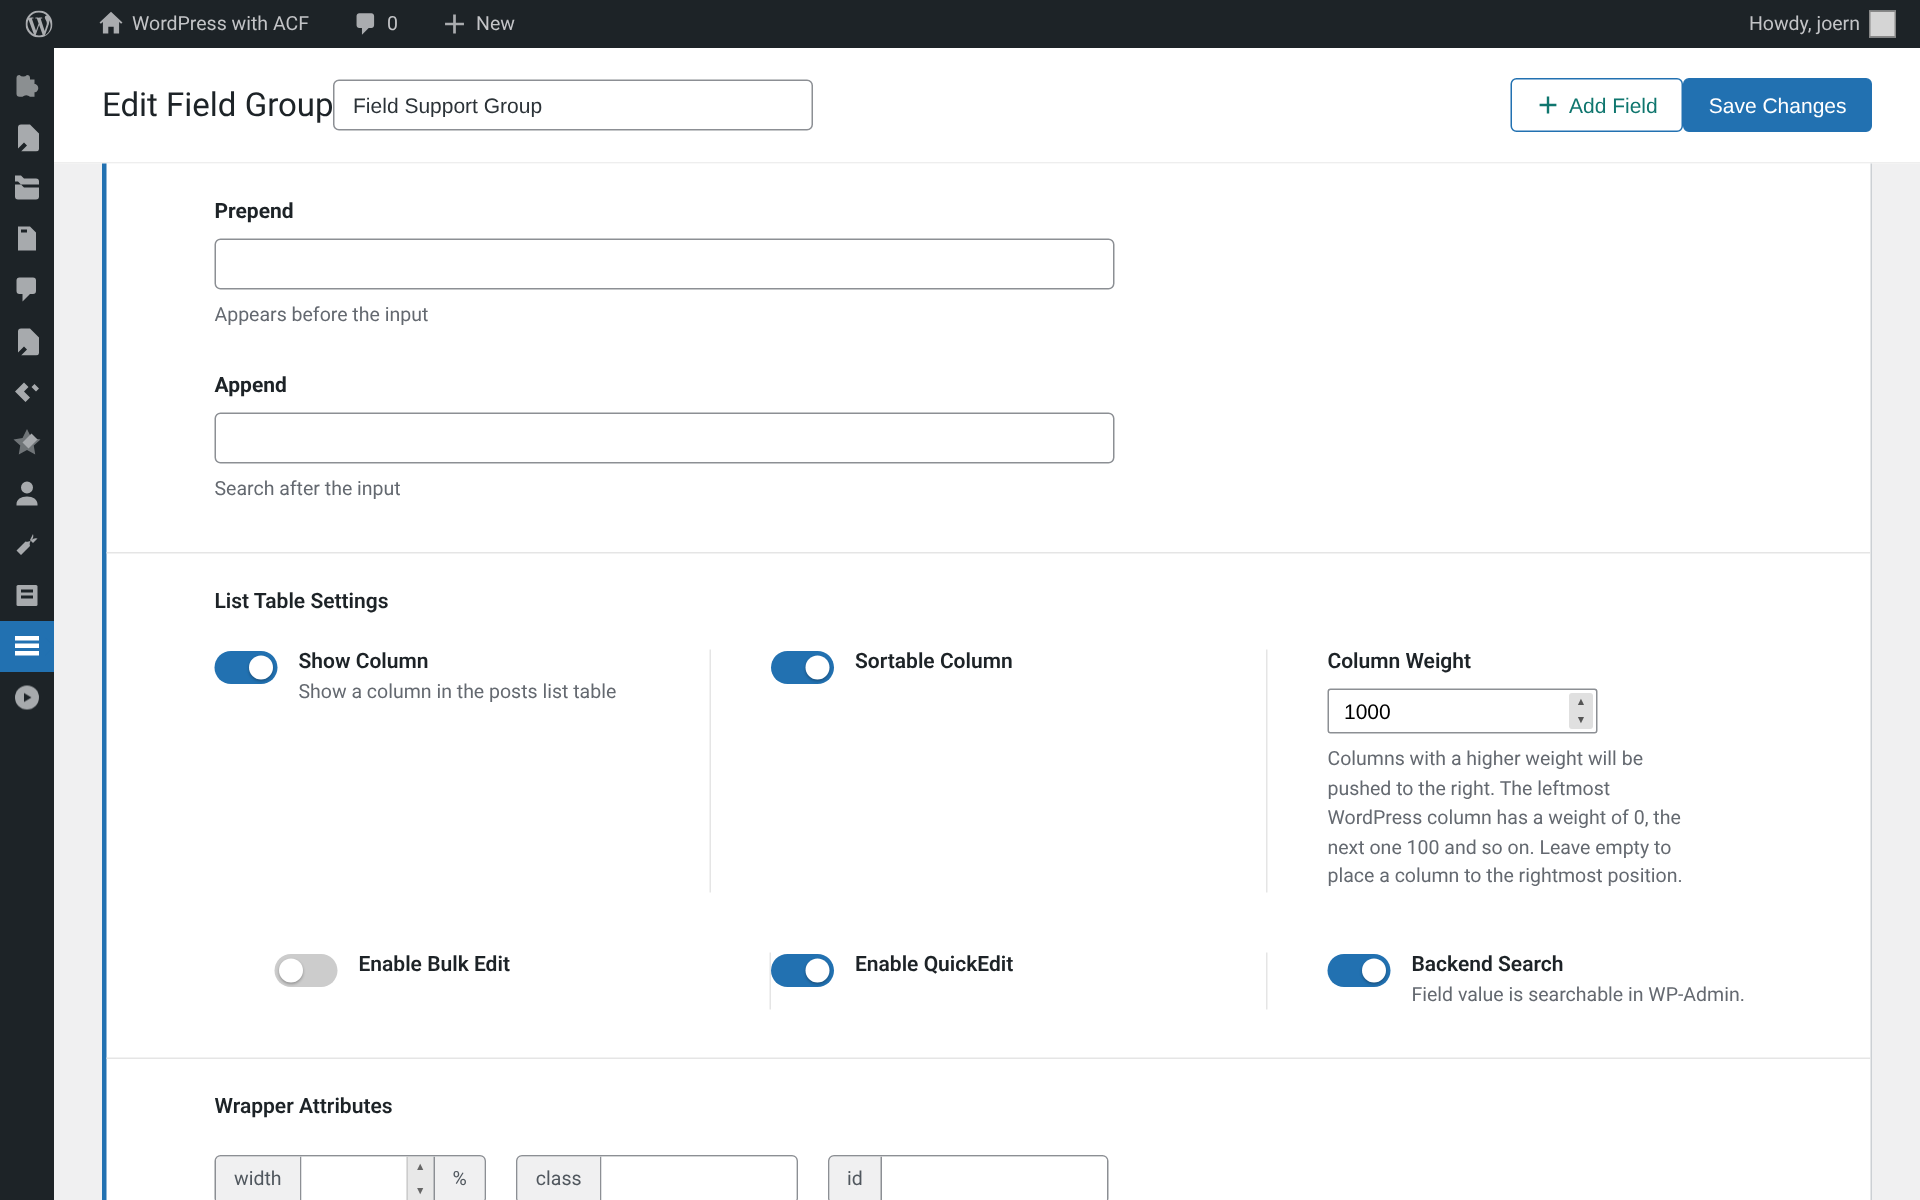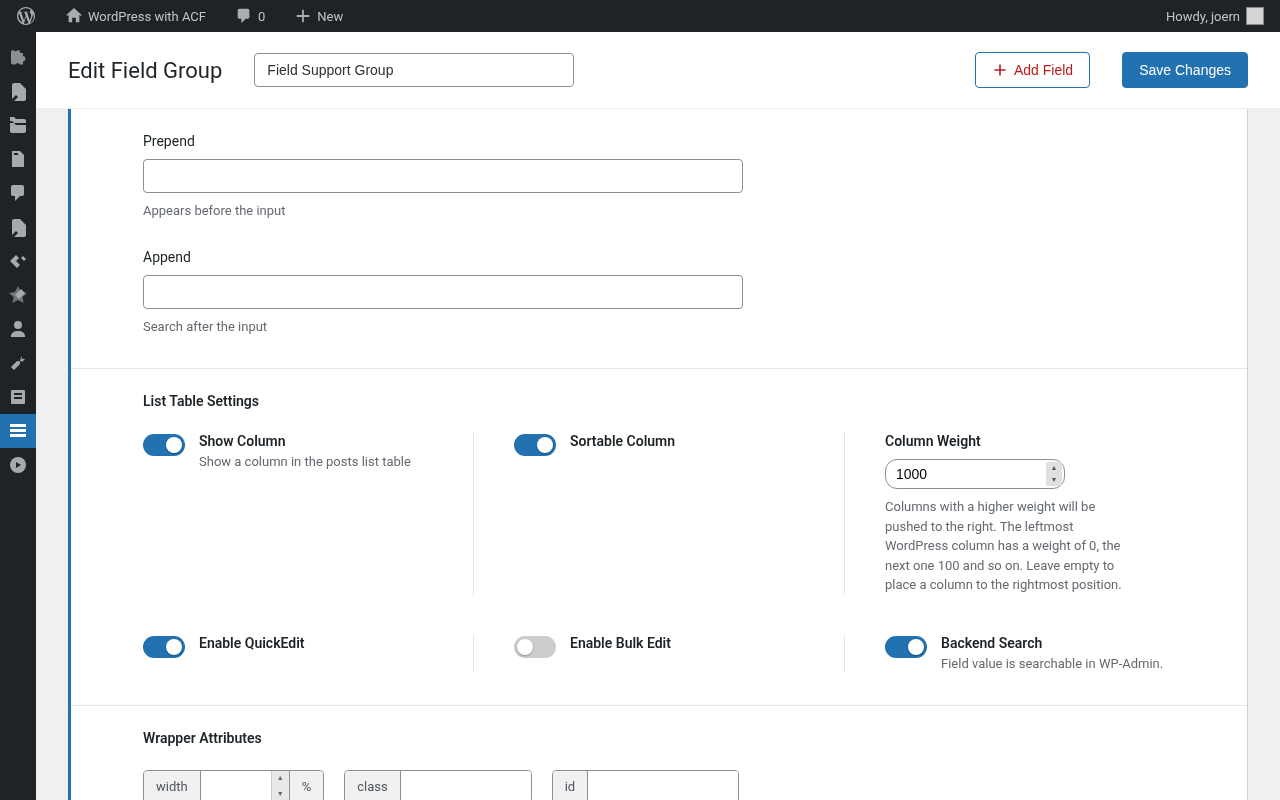--- a/index.html
+++ b/index.html
@@ -11,39 +11,39 @@
 .adminbar-icon { width: 20px; height: 20px; display: inline-flex; align-items: center; justify-content: center; opacity: 0.85; }
 .avatar-box { width: 18px; height: 18px; background: #d5d5d5; border: 1px solid #888; margin-left: 6px; }
 
 .layout { display: flex; height: calc(100vh - 32px); }
 .sidebar { width: 36px; background: #1d2327; display: flex; flex-direction: column; padding-top: 8px; }
 .side-item { width: 36px; height: 34px; display: flex; align-items: center; justify-content: center; color: #a7aaad; cursor: pointer; position: relative; }
 .side-item.active { background: #2271b1; color: #fff; }
 .side-item.active::after { content: ''; position: absolute; right: -6px; top: 50%; transform: translateY(-50%); border: 6px solid transparent; border-left-color: #2271b1; }
 
 .main { flex: 1; background: #f0f0f1; overflow-y: auto; }
-.header-bar { background: #fff; padding: 20px 32px; display: flex; align-items: center; gap: 32px; border-bottom: 1px solid #eee; }
+.header-bar { background: #fff; padding: 20px 32px; display: flex; align-items: center; gap: 0; border-bottom: 1px solid #eee; }
 .header-title { font-size: 22px; font-weight: 400; color: #1d2327; }
 .title-input { padding: 8px 12px; border: 1px solid #8c8f94; border-radius: 4px; font-size: 14px; width: 320px; color: #2c3338; }
 .header-spacer { flex: 1; }
 .btn { padding: 9px 16px; border-radius: 4px; font-size: 14px; cursor: pointer; display: inline-flex; align-items: center; gap: 6px; }
-.btn-outline { background: #fff; border: 1px solid #2271b1; color: #b91c1c; }
+.btn-outline { background: #fff; border: 1px solid #2271b1; color: #0f766e; }
 .btn-primary { background: #2271b1; border: 1px solid #2271b1; color: #fff; }
 .plus-icon { width: 16px; height: 16px; display: inline-flex; }
 
 .content-wrap { padding: 0 32px 32px 32px; }
 .panel { background: #fff; border-left: 3px solid #2271b1; border-right: 1px solid #ccd0d4; border-bottom: 1px solid #ccd0d4; padding: 0; }
 .section { padding: 24px 72px 32px; border-bottom: 1px solid #e5e5e5; }
 .section:last-child { border-bottom: none; }
 
 .field-row { margin-bottom: 28px; }
 .field-row:last-child { margin-bottom: 0; }
-.field-label { font-weight: 400; font-size: 14px; color: #1d2327; margin-bottom: 10px; display: block; }
+.field-label { font-weight: 700; font-size: 14px; color: #1d2327; margin-bottom: 10px; display: block; }
 .text-input { width: 600px; max-width: 100%; padding: 8px 10px; border: 1px solid #8c8f94; border-radius: 4px; font-size: 14px; background: #fff; }
-.num-input { width: 150px; padding: 6px 10px; border: 1px solid #8c8f94; border-radius: 12px; font-size: 14px; }
+.num-input { width: 150px; padding: 6px 10px; border: 1px solid #8c8f94; border-radius: 2px; font-size: 14px; }
 .help-text { color: #646970; font-size: 13px; margin-top: 8px; line-height: 1.5; }
 
 .section-heading { font-weight: 600; font-size: 14px; margin-bottom: 24px; }
 .grid3 { display: flex; gap: 0; }
 .col3 { flex: 1; padding-right: 40px; border-right: 1px solid #e5e5e5; }
 .col3:last-child { border-right: none; padding-right: 0; padding-left: 40px; }
 .col3.mid { padding-left: 40px; }
 .grid3-spacer { height: 40px; }
 
 .toggle-row { display: flex; gap: 14px; align-items: flex-start; }
@@ -263,37 +263,37 @@
                     <span>▼</span>
                   </div>
               </div>
               <div class="help-text" style="max-width:240px">Columns with a higher weight will be pushed to the right. The leftmost WordPress column has a weight of 0, the next one 100 and so on. Leave empty to place a column to the rightmost position.</div>
             </div>
           </div>
 
           <div class="grid3-spacer"></div>
 
           <div class="grid3">
+            <div class="col3 mid">
+              <div class="toggle-row">
+                <div class="toggle off">
+                    <div class="toggle-knob"></div>
+                  </div>
+                <div class="toggle-labels">
+                  <div class="toggle-title">Enable Bulk Edit</div>
+                </div>
+              </div>
+            </div>
             <div class="col3">
               <div class="toggle-row">
                 <div class="toggle on">
                     <div class="toggle-knob"></div>
                   </div>
                 <div class="toggle-labels">
                   <div class="toggle-title">Enable QuickEdit</div>
-                </div>
-              </div>
-            </div>
-            <div class="col3 mid">
-              <div class="toggle-row">
-                <div class="toggle off">
-                    <div class="toggle-knob"></div>
-                  </div>
-                <div class="toggle-labels">
-                  <div class="toggle-title">Enable Bulk Edit</div>
                 </div>
               </div>
             </div>
             <div class="col3">
               <div class="toggle-row">
                 <div class="toggle on">
                     <div class="toggle-knob"></div>
                   </div>
                 <div class="toggle-labels">
                   <div class="toggle-title">Backend Search</div>

